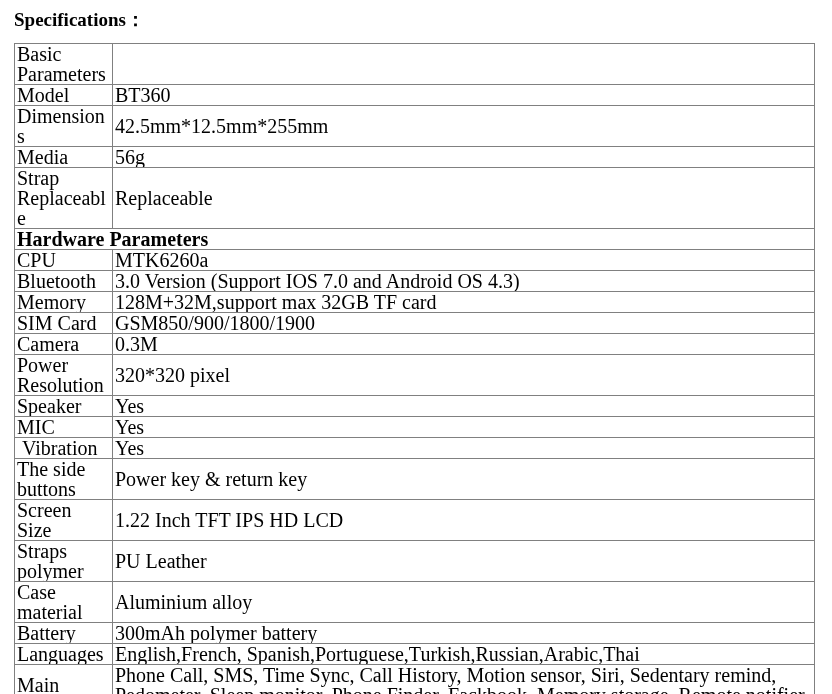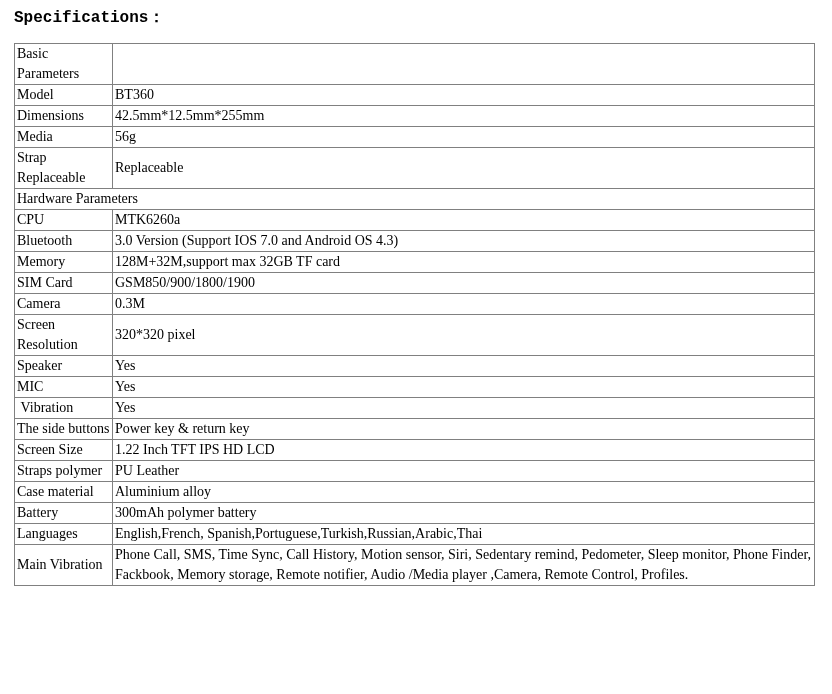--- a/index.html
+++ b/index.html
@@ -12,50 +12,50 @@
     height: 694px;
     position: relative;
     font-family: "Liberation Serif", "DejaVu Serif", serif;
     color: #000000;
     overflow: hidden;
   }
   .page-title {
     position: absolute;
     left: 14px;
     top: 7px;
-    font-size: 16px;
+    font-size: 19px;
     font-weight: bold;
     white-space: pre;
-    font-family: Liberation Mono, monospace;
   }
   table.spec-table {
     position: absolute;
     left: 14px;
     top: 43px;
     width: 801px;
     border-collapse: collapse;
     table-layout: fixed;
   }
   table.spec-table td {
     border: 1px solid #808080;
-    font-size: 14px;
+    font-size: 20px;
     line-height: 20px;
     padding: 0 2px;
     vertical-align: middle;
     overflow: hidden;
   }
   td.label-cell {
     white-space: pre-wrap;
     word-wrap: break-word;
   }
   td.value-cell {
     word-wrap: break-word;
   }
   td.section-cell {
     white-space: nowrap;
+    font-weight: bold;
   }
 </style>
 </head>
 <body>
 
 <div class="page-title">Specifications：</div>
 
 <table class="spec-table">
   <colgroup>
     <col style="width:98px">
@@ -99,21 +99,21 @@
       </tr>
       <tr>
         <td class="label-cell">SIM Card</td>
         <td class="value-cell">GSM850/900/1800/1900</td>
       </tr>
       <tr>
         <td class="label-cell">Camera</td>
         <td class="value-cell">0.3M</td>
       </tr>
       <tr>
-        <td class="label-cell">Screen Resolution</td>
+        <td class="label-cell">Power Resolution</td>
         <td class="value-cell">320*320 pixel</td>
       </tr>
       <tr>
         <td class="label-cell">Speaker</td>
         <td class="value-cell">Yes</td>
       </tr>
       <tr>
         <td class="label-cell">MIC</td>
         <td class="value-cell">Yes</td>
       </tr>

